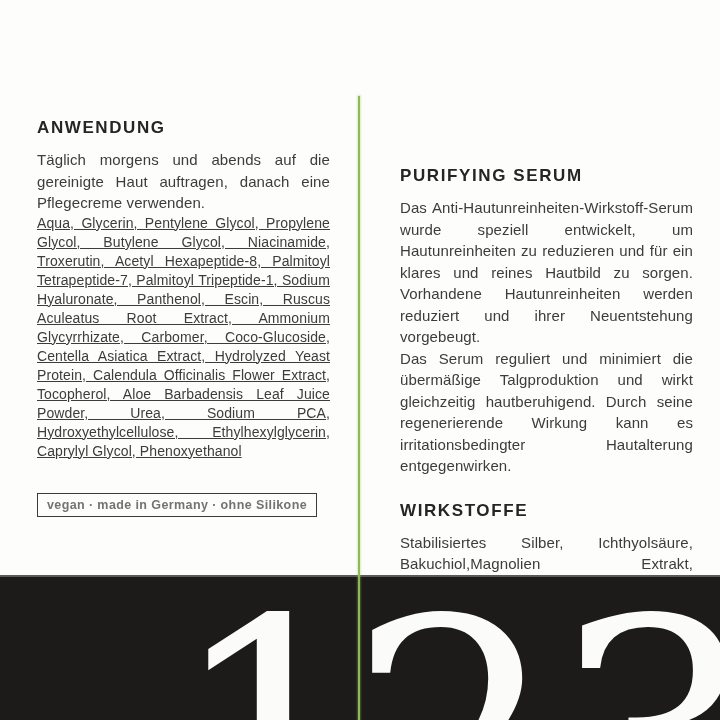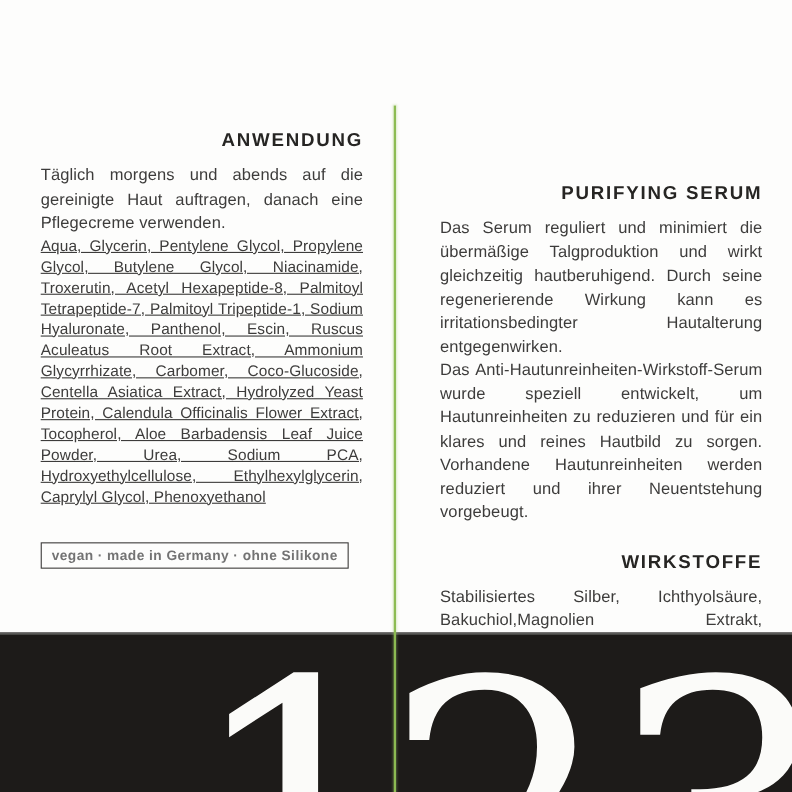--- a/index.html
+++ b/index.html
@@ -23,21 +23,21 @@
   .divider{
     position:absolute;left:358px;top:96px;bottom:0;width:2px;
     background:var(--accent);z-index:6;
     box-shadow:0 0 2px 1px rgba(160,200,110,0.35);
   }
   .col{position:absolute;top:118px;width:293px;text-align:justify;hyphens:auto;}
   .col.left{left:37px;}
   .col.right{left:400px;margin-top:48px;}
   h2.heading{
     font-size:17px;font-weight:bold;letter-spacing:1.6px;
-    color:var(--heading);margin:0 0 11px 0;text-align:right;
+    color:var(--heading);margin:0 0 11px 0;text-align:left;
   }
   h2.heading.gap-top{margin-top:24px;}
   p.body{
     font-size:15px;line-height:21.5px;margin:0;
     letter-spacing:0.1px;
   }
   p.body.followup{margin-top:0;}
   p.body.small{font-size:14px;line-height:19px;text-decoration:underline;}
   .badge{
     margin-top:32px;width:280px;height:24px;
@@ -77,22 +77,22 @@
 
     <p class="body small">Aqua, Glycerin, Pentylene Glycol, Propylene Glycol, Butylene Glycol, Niacinamide, Troxerutin, Acetyl Hexapeptide-8, Palmitoyl Tetrapeptide-7, Palmitoyl Tripeptide-1, Sodium Hyaluronate, Panthenol, Escin, Ruscus Aculeatus Root Extract, Ammonium Glycyrrhizate, Carbomer, Coco-Glucoside, Centella Asiatica Extract, Hydrolyzed Yeast Protein, Calendula Officinalis Flower Extract, Tocopherol, Aloe Barbadensis Leaf Juice Powder, Urea, Sodium PCA, Hydroxyethylcellulose, Ethylhexylglycerin, Caprylyl Glycol, Phenoxyethanol</p>
 
     <div class="badge">
       <span>vegan · made in Germany · ohne Silikone</span>
     </div>
   </section>
 
   <section class="col right">
     <h2 class="heading">PURIFYING SERUM</h2>
+    <p class="body">Das Anti-Hautunreinheiten-Wirkstoff-Serum wurde speziell entwickelt, um Hautunreinheiten zu reduzieren und für ein klares und reines Hautbild zu sorgen. Vorhandene Hautunreinheiten werden reduziert und ihrer Neuentstehung vorgebeugt.</p>
     <p class="body followup">Das Serum reguliert und minimiert die übermäßige Talgproduktion und wirkt gleichzeitig hautberuhigend. Durch seine regenerierende Wirkung kann es irritationsbedingter Hautalterung entgegenwirken.</p>
-    <p class="body">Das Anti-Hautunreinheiten-Wirkstoff-Serum wurde speziell entwickelt, um Hautunreinheiten zu reduzieren und für ein klares und reines Hautbild zu sorgen. Vorhandene Hautunreinheiten werden reduziert und ihrer Neuentstehung vorgebeugt.</p>
 
     <h2 class="heading gap-top">WIRKSTOFFE</h2>
     <p class="body">Stabilisiertes Silber, Ichthyolsäure, Bakuchiol,Magnolien Extrakt, Weidenrinden Extrakt, Vitamin B3, Aloe Vera Barbadensis, Lotus Extrakt, Vitamin E</p>
   </section>
 
   <div class="band">
     <span class="digit d1">1</span>
     <span class="digit d2">2</span>
     <span class="digit d3">3</span>
   </div>

